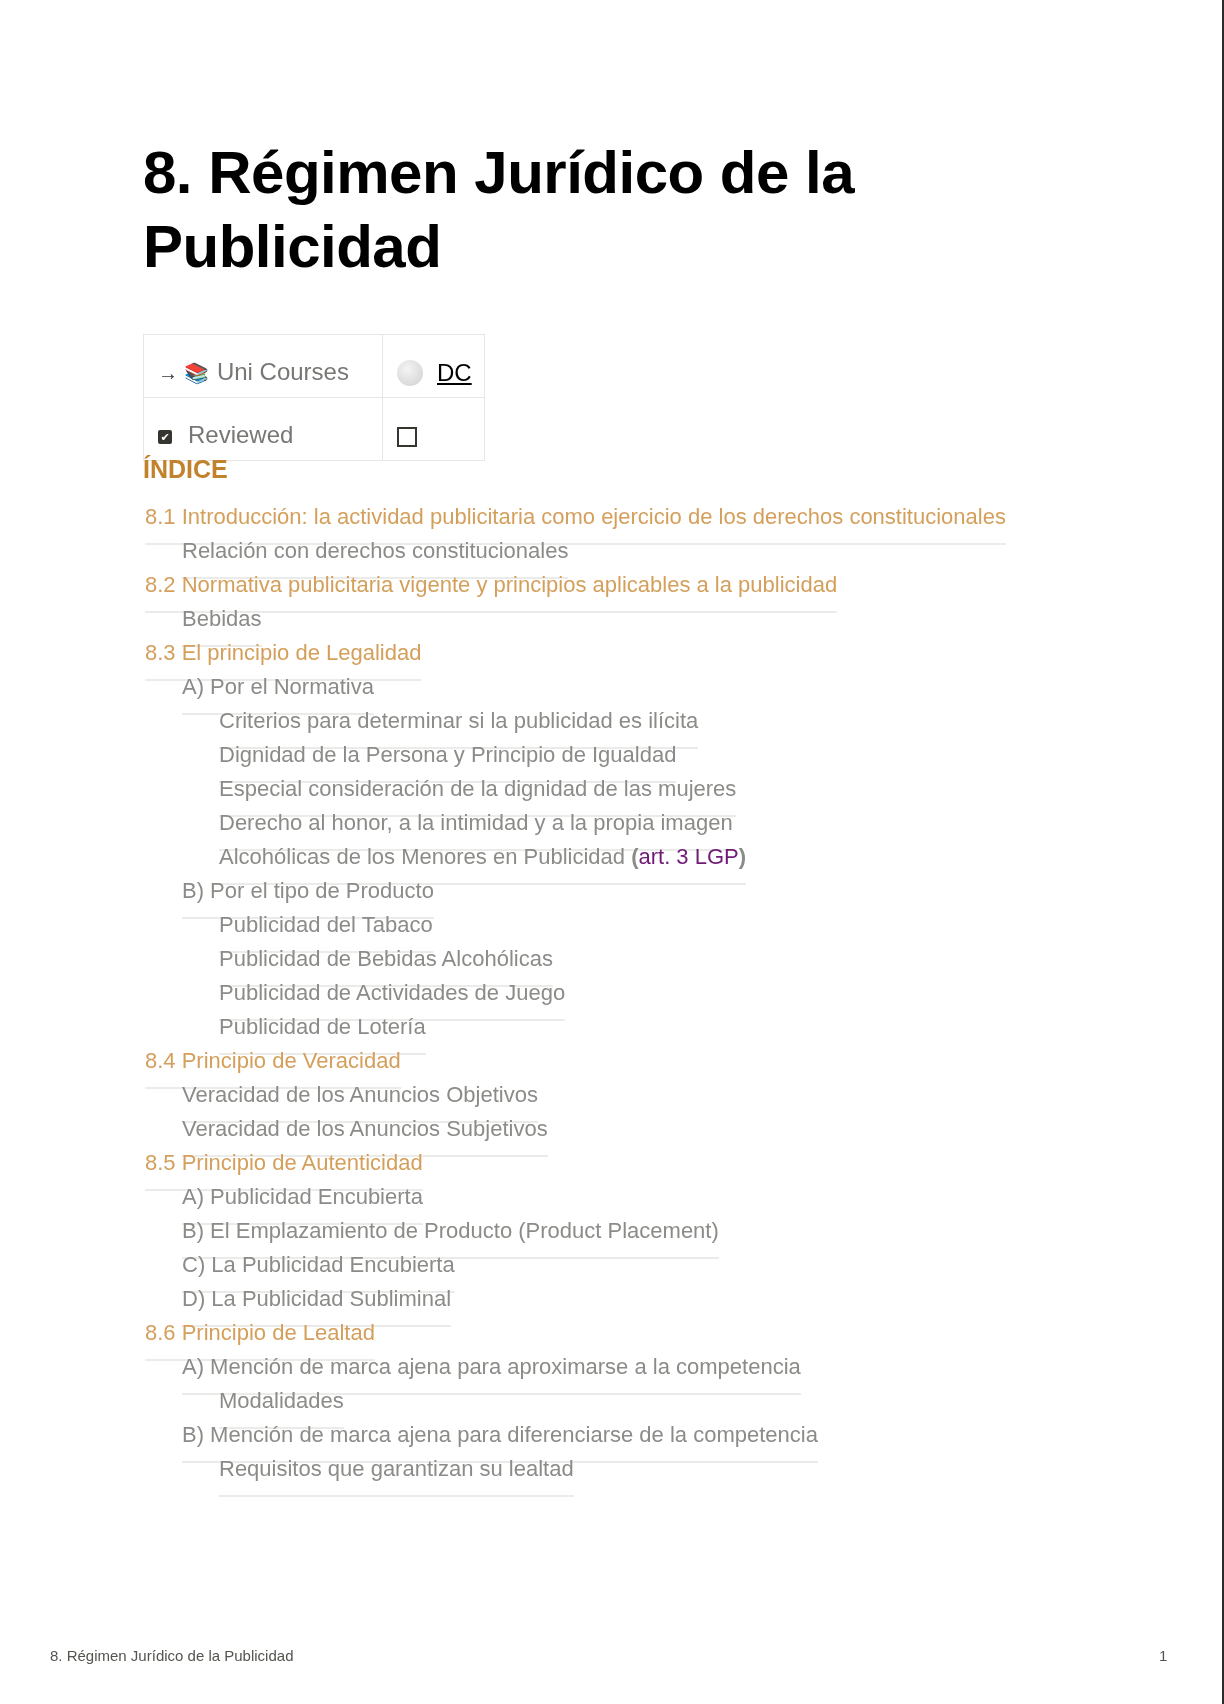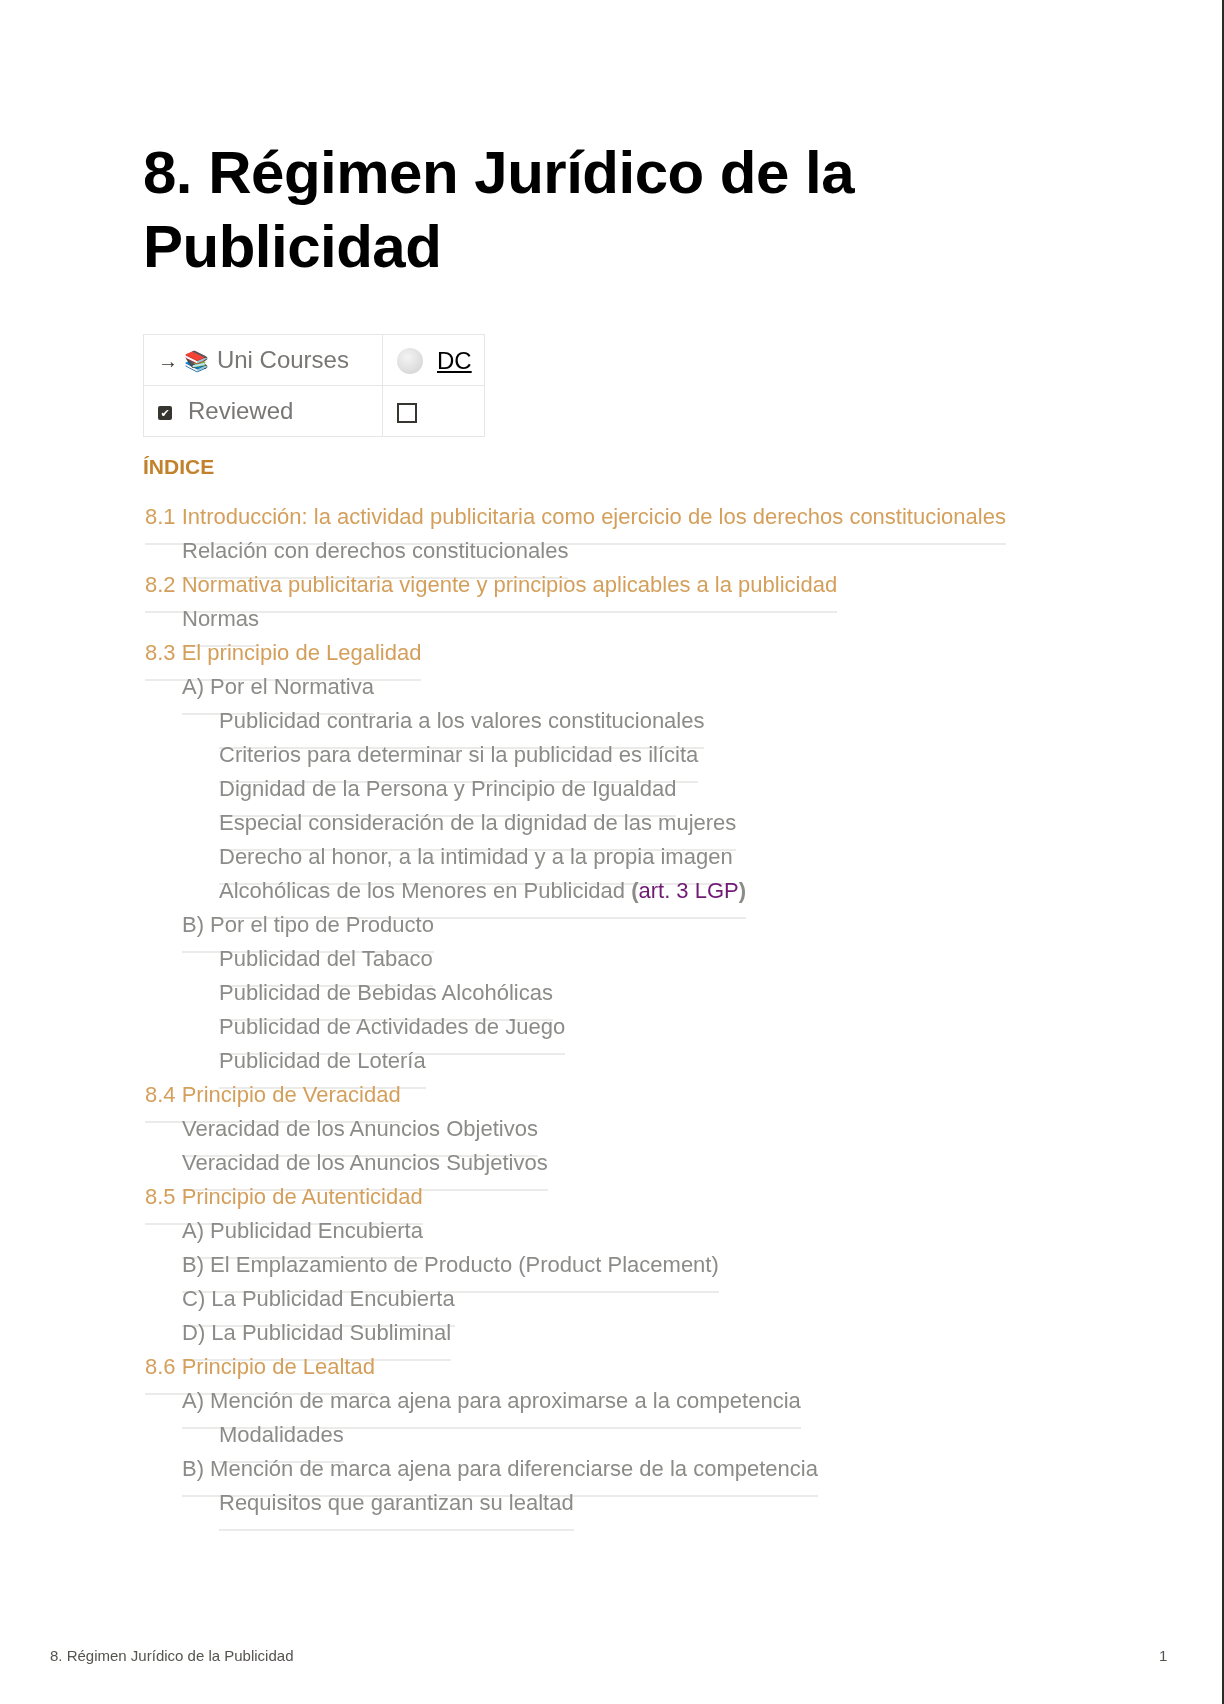--- a/index.html
+++ b/index.html
@@ -39,21 +39,21 @@
     .props {
       position: absolute;
       top: 334px;
       left: 0;
       border-collapse: collapse;
       font-size: 24px;
     }
     .props td {
       border: 1px solid #e6e6e4;
       height: 50px;
-      padding: 0 12px 0 14px;
+      padding: 12px 12px 0 14px;
       vertical-align: middle;
       white-space: nowrap;
     }
     .props td.key { width: 212px; color: #787774; }
     .props td.val { width: 70px; }
     .arrow { color: #37352f; font-size: 20px; margin-right: 10px; display: inline-block; width: 16px; }
     .books { font-size: 20px; margin-right: 8px; }
     .mini-check {
       display: inline-block; width: 14px; height: 14px;
       background: #37352f; border-radius: 2px;
@@ -69,21 +69,21 @@
     .checkbox {
       display: inline-block; width: 20px; height: 20px;
       border: 2px solid #37352f; box-sizing: border-box;
       vertical-align: middle;
     }
     .toc-heading {
       position: absolute;
       top: 455px;
       left: 0;
       margin: 0;
-      font-size: 21px;
+      font-size: 25px;
       font-weight: 700;
       color: #c2822c;
     }
     .toc {
       position: absolute;
       top: 500px;
       left: 2px;
       list-style: none;
       margin: 0; padding: 0;
     }
@@ -142,24 +142,23 @@
     </tr>
   </tbody>
     </table>
 
   <h2 class="toc-heading">ÍNDICE</h2>
 
   <ul class="toc" id="toc-list">
       <li class="l0"><span class="link"><span>8.1 Introducción: la actividad publicitaria como ejercicio de los derechos constitucionales</span></span></li>
       <li class="l1"><span class="link"><span>Relación con derechos constitucionales</span></span></li>
       <li class="l0"><span class="link"><span>8.2 Normativa publicitaria vigente y principios aplicables a la publicidad</span></span></li>
-      <li class="l1"><span class="link"><span>Normas</span></span></li>
+      <li class="l1"><span class="link"><span>Bebidas</span></span></li>
       <li class="l0"><span class="link"><span>8.3 El principio de Legalidad</span></span></li>
       <li class="l1"><span class="link"><span>A) Por el Normativa</span></span></li>
-      <li class="l2"><span class="link"><span>Publicidad contraria a los valores constitucionales</span></span></li>
       <li class="l2"><span class="link"><span>Criterios para determinar si la publicidad es ilícita</span></span></li>
       <li class="l2"><span class="link"><span>Dignidad de la Persona y Principio de Igualdad</span></span></li>
       <li class="l2"><span class="link"><span>Especial consideración de la dignidad de las mujeres</span></span></li>
       <li class="l2"><span class="link"><span>Derecho al honor, a la intimidad y a la propia imagen</span></span></li>
       <li class="l2"><span class="link"><span>Alcohólicas de los Menores en Publicidad</span> <span class="paren">(</span><span class="ref">art. 3 LGP</span><span class="paren">)</span></span></li>
       <li class="l1"><span class="link"><span>B) Por el tipo de Producto</span></span></li>
       <li class="l2"><span class="link"><span>Publicidad del Tabaco</span></span></li>
       <li class="l2"><span class="link"><span>Publicidad de Bebidas Alcohólicas</span></span></li>
       <li class="l2"><span class="link"><span>Publicidad de Actividades de Juego</span></span></li>
       <li class="l2"><span class="link"><span>Publicidad de Lotería</span></span></li>

